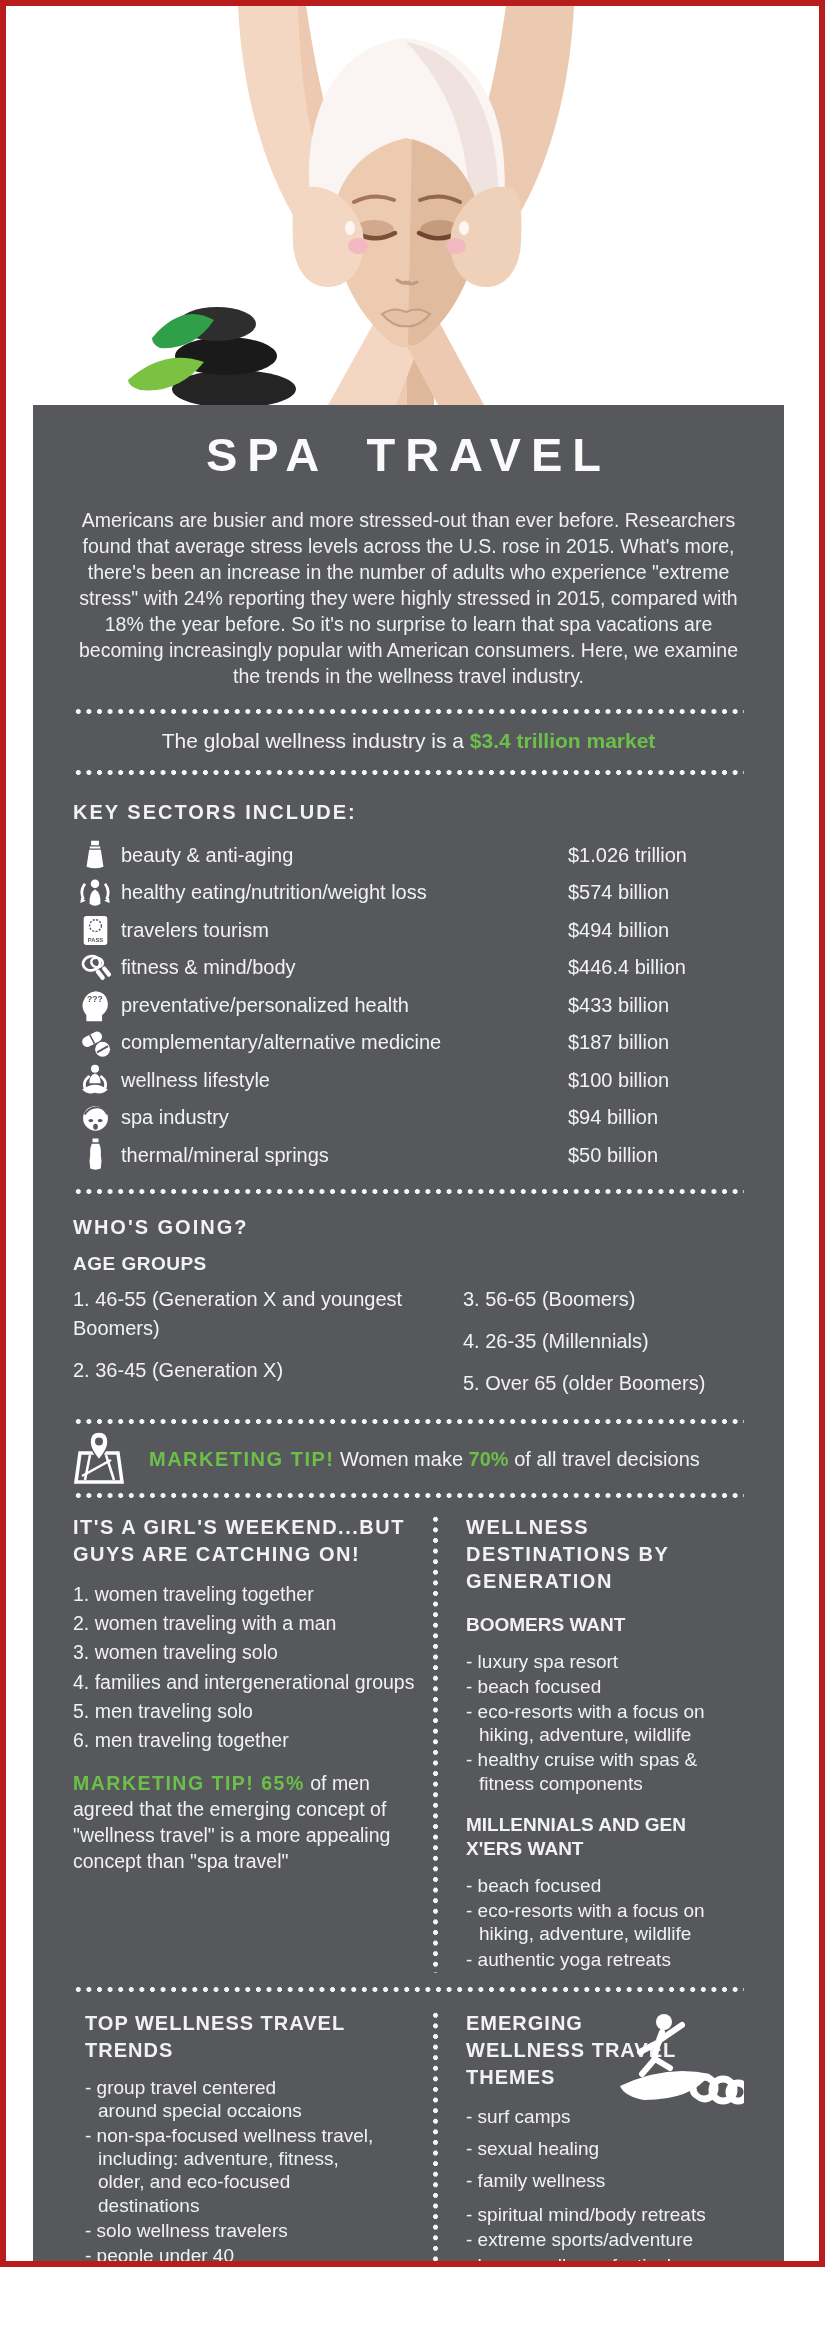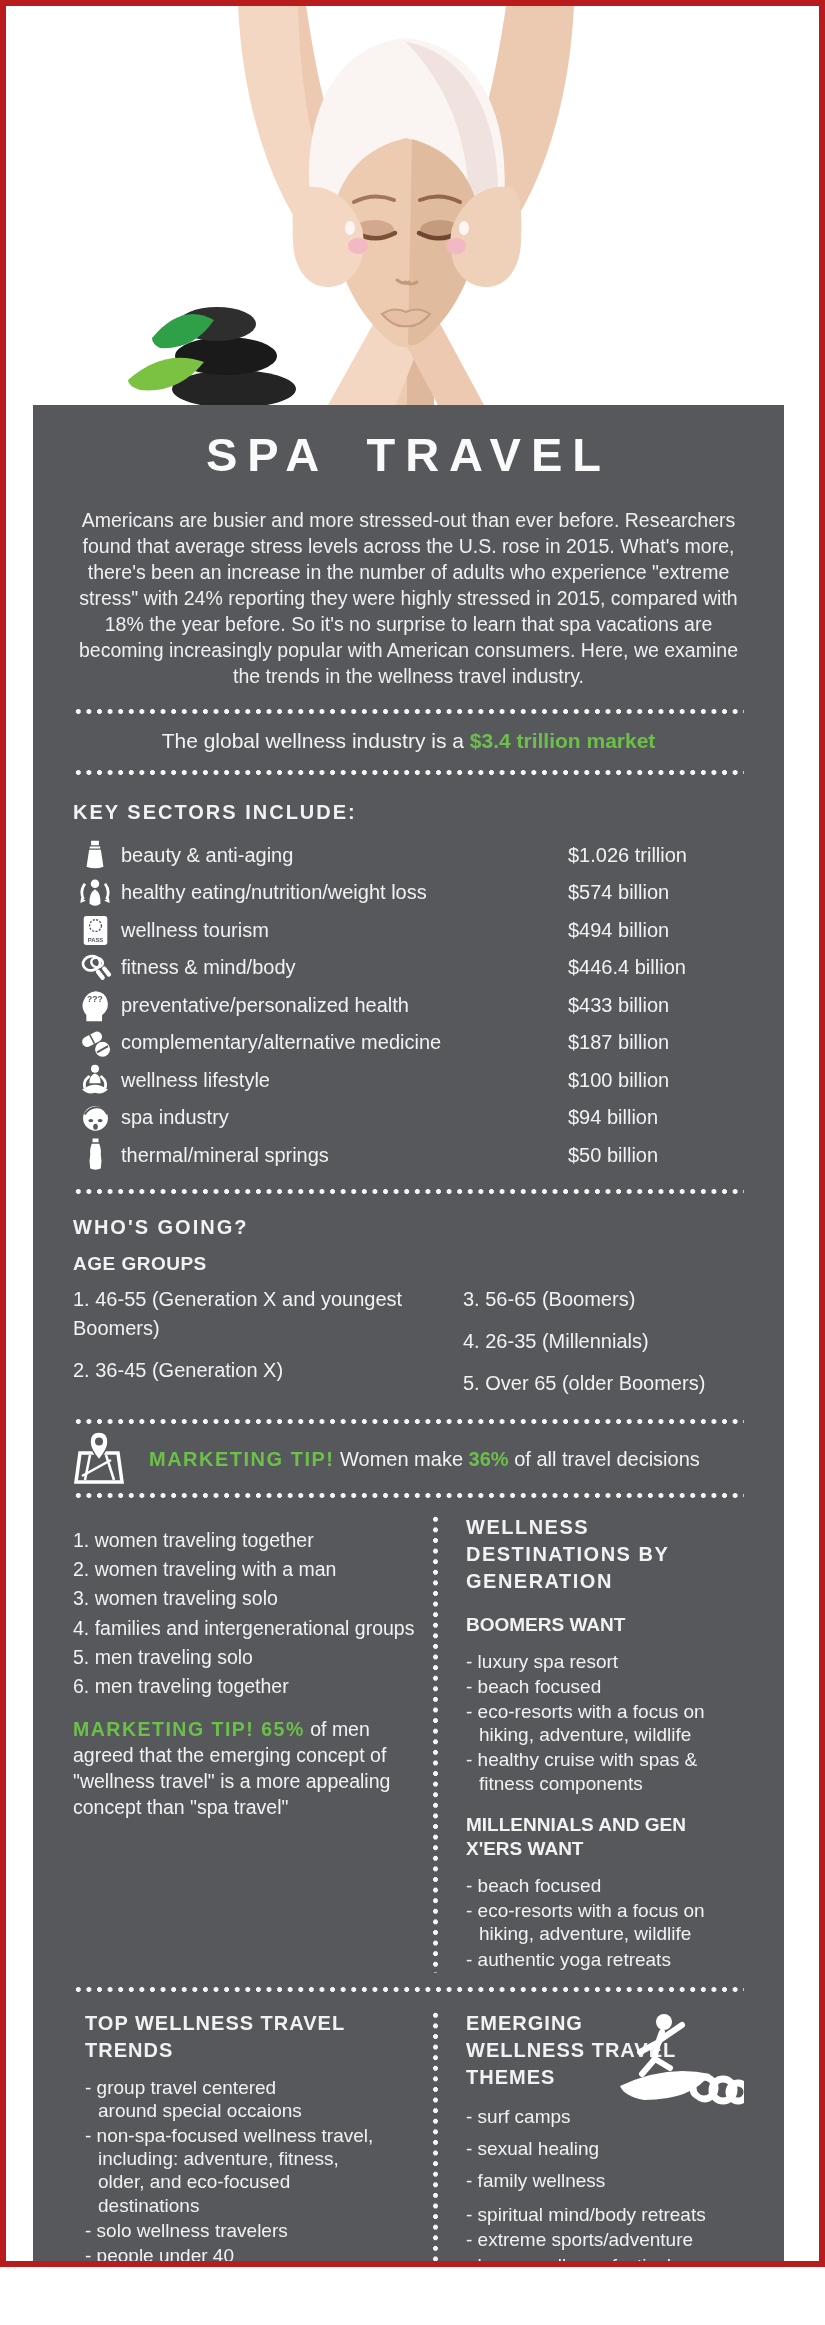--- a/index.html
+++ b/index.html
@@ -163,21 +163,21 @@
       </div>
 
       <div class="sector-row">
         <span class="sector-icon">
           <svg width="25" height="31" viewBox="0 0 36 44">
               <rect x="1" y="1" width="34" height="42" rx="4" fill="#fff"></rect>
               <circle cx="18" cy="15" r="8.5" fill="none" stroke="#57585c" stroke-width="2" stroke-dasharray="3 2"></circle>
               <text x="18" y="38" text-anchor="middle" font-size="8.5" font-weight="bold" fill="#57585c" font-family="Liberation Sans, sans-serif">PASS</text>
             </svg>
         </span>
-        <span class="sector-label">wellness tourism</span>
+        <span class="sector-label">travelers tourism</span>
         <span class="sector-value">$494 billion</span>
       </div>
 
       <div class="sector-row">
         <span class="sector-icon">
           <svg width="33" height="30" viewBox="0 0 42 38">
               <ellipse cx="16" cy="13" rx="11" ry="9" fill="none" stroke="#fff" stroke-width="3.5" transform="rotate(-12 16 13)"></ellipse>
               <ellipse cx="23" cy="12" rx="7.5" ry="6" fill="none" stroke="#fff" stroke-width="3" transform="rotate(14 23 12)"></ellipse>
               <rect x="24" y="20" width="5.5" height="15" rx="2.5" fill="#fff" transform="rotate(-38 27 27)"></rect>
               <rect x="32" y="16" width="5.5" height="15" rx="2.5" fill="#fff" transform="rotate(-38 35 23)"></rect>
@@ -277,28 +277,29 @@
         <svg width="52" height="56" viewBox="0 0 52 56">
             <polygon points="7,23 45,23 49,52 3,52" fill="none" stroke="#fff" stroke-width="3.5"></polygon>
             <line x1="17" y1="25" x2="12" y2="50" stroke="#fff" stroke-width="2.5"></line>
             <line x1="33" y1="25" x2="41" y2="50" stroke="#fff" stroke-width="2.5"></line>
             <line x1="9" y1="46" x2="38" y2="30" stroke="#fff" stroke-width="2.5"></line>
             <path d="M26,2 Q35,2 35,12 Q35,19 26,30 Q17,19 17,12 Q17,2 26,2 Z" fill="#fff" stroke="#57585c" stroke-width="1.5"></path>
             <circle cx="26" cy="11.5" r="4" fill="#57585c"></circle>
           </svg>
       </span>
       <span class="tip-text">
-        <span class="tip-lead">MARKETING TIP!</span><span>  Women make </span><span class="hl-green">36%</span><span> of all travel decisions</span>
+        <span class="tip-lead">MARKETING TIP!</span><span>  Women make </span><span class="hl-green">70%</span><span> of all travel decisions</span>
       </span>
     </div>
 
     <div class="dots" style="margin-top:5px;"></div>
 
     <div class="cols">
       <div class="col-left">
+        <div class="col-heading" style="letter-spacing:1.5px;">IT'S A GIRL'S WEEKEND...BUT GUYS ARE CATCHING ON!</div>
         <ul class="num-list">
           <li>1. women traveling together</li>
           <li>2. women traveling with a man</li>
           <li>3. women traveling solo</li>
           <li>4. families and intergenerational groups</li>
           <li>5. men traveling solo</li>
           <li>6. men traveling together</li>
         </ul>
         <p class="col-tip">
           <span class="tip-lead">MARKETING TIP! 65%</span><span> of men agreed that the emerging concept of "wellness travel" is a more appealing concept than "spa travel"</span>

